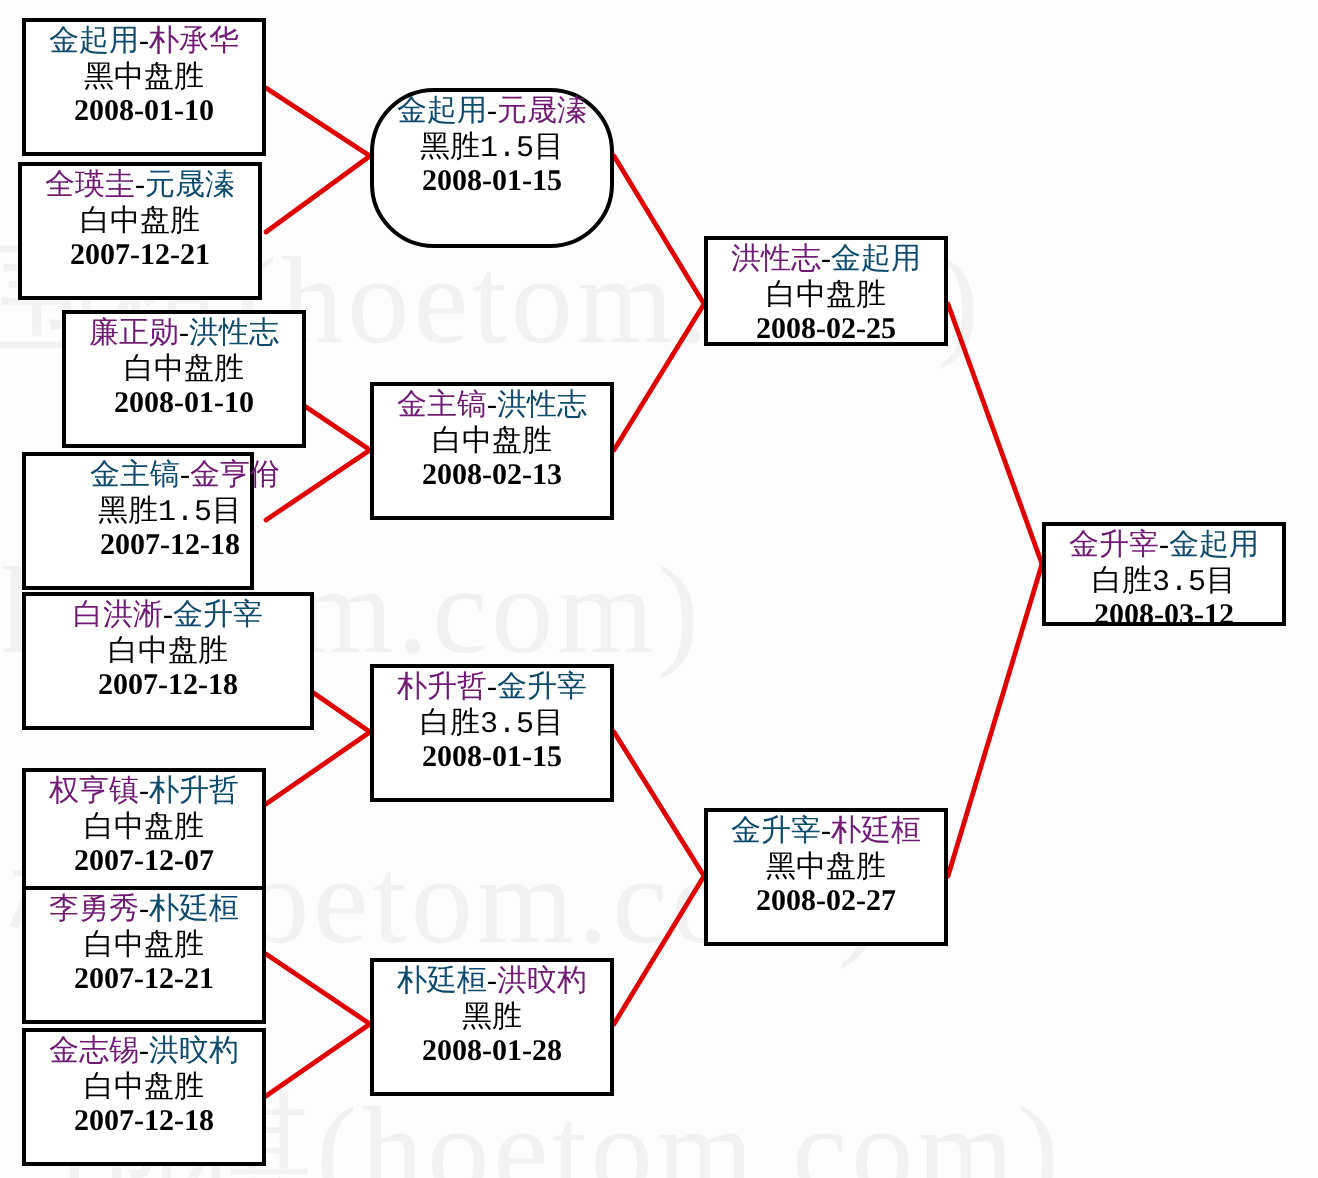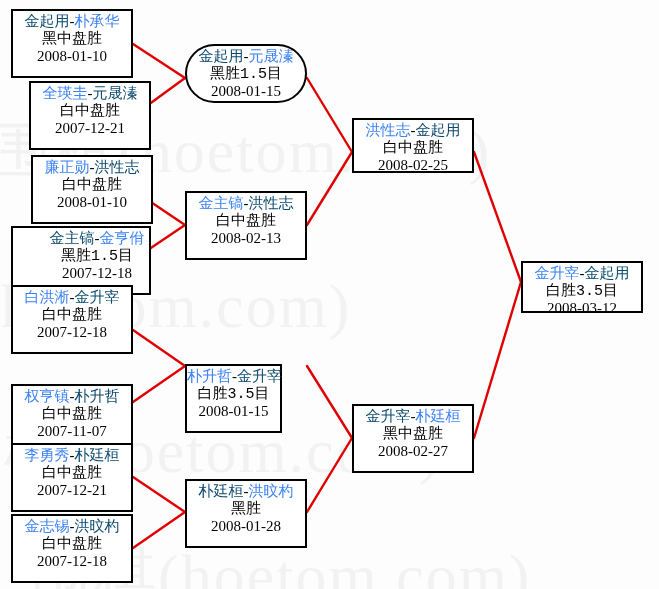--- a/index.html
+++ b/index.html
@@ -66,23 +66,24 @@
   .match .result {
     white-space: nowrap;
     font-size: 15px;
     font-family: Liberation Mono, monospace;
   }
   .match .date {
     white-space: nowrap;
     font-size: 15px;
     font-family: "Liberation Serif", "DejaVu Serif", serif;
     letter-spacing: 0px;
+    font-weight: bold;
   }
   .win { color: #0c4a6e; }
-  .lose { color: #3b82f6; }
+  .lose { color: #701a75; }
   .dash { color: #000000; }
 </style>
 </head>
 <body>
 
 <div id="bracket">
 
   <div id="watermark">
     <div class="wm-row r1">围棋(hoetom.com)</div>
     <div class="wm-row r2">围棋(hoetom.com)</div>
@@ -117,93 +118,93 @@
   </svg>
 
   <div class="match" style="left:11px;top:9px;width:122px;height:69px;">
     <div class="players">
       <span class="win">金起用</span><span class="dash">-</span><span class="lose">朴承华</span>
     </div>
     <div class="result">黑中盘胜</div>
     <div class="date">2008-01-10</div>
   </div>
 
-  <div class="match" style="left:29px;top:81px;width:122px;height:69px;">
+  <div class="match" style="left:9px;top:81px;width:122px;height:69px;">
     <div class="players">
       <span class="lose">全瑛圭</span><span class="dash">-</span><span class="win">元晟溱</span>
     </div>
     <div class="result">白中盘胜</div>
     <div class="date">2007-12-21</div>
   </div>
 
   <div class="match" style="left:11px;top:155px;width:122px;height:69px;margin-left:20px;">
     <div class="players">
       <span class="lose">廉正勋</span><span class="dash">-</span><span class="win">洪性志</span>
     </div>
     <div class="result">白中盘胜</div>
     <div class="date">2008-01-10</div>
   </div>
 
-  <div class="match" style="left:11px;top:226px;width:140px;height:69px;padding-left:32px;">
+  <div class="match" style="left:11px;top:226px;width:116px;height:69px;padding-left:32px;">
     <div class="players">
       <span class="win">金主镐</span><span class="dash">-</span><span class="lose">金亨佾</span>
     </div>
     <div class="result">黑胜1.5目</div>
     <div class="date">2007-12-18</div>
   </div>
 
-  <div class="match" style="left:11px;top:285px;width:122px;height:69px;">
+  <div class="match" style="left:11px;top:296px;width:146px;height:69px;">
     <div class="players">
       <span class="lose">白洪淅</span><span class="dash">-</span><span class="win">金升宰</span>
     </div>
     <div class="result">白中盘胜</div>
     <div class="date">2007-12-18</div>
   </div>
 
   <div class="match" style="left:11px;top:368px;width:122px;height:69px;margin-top:16px;">
     <div class="players">
       <span class="lose">权亨镇</span><span class="dash">-</span><span class="win">朴升哲</span>
     </div>
     <div class="result">白中盘胜</div>
-    <div class="date">2007-11-07</div>
+    <div class="date">2007-12-07</div>
   </div>
 
   <div class="match" style="left:11px;top:443px;width:122px;height:69px;">
     <div class="players">
       <span class="lose">李勇秀</span><span class="dash">-</span><span class="win">朴廷桓</span>
     </div>
     <div class="result">白中盘胜</div>
     <div class="date">2007-12-21</div>
   </div>
 
   <div class="match" style="left:11px;top:514px;width:122px;height:69px;">
     <div class="players">
       <span class="lose">金志锡</span><span class="dash">-</span><span class="win">洪旼杓</span>
     </div>
     <div class="result">白中盘胜</div>
     <div class="date">2007-12-18</div>
   </div>
 
-  <div class="match" style="left:185px;top:44px;width:122px;height:59px;border-radius:32px;">
+  <div class="match" style="left:185px;top:44px;width:122px;height:80px;border-radius:32px;">
     <div class="players">
       <span class="win">金起用</span><span class="dash">-</span><span class="lose">元晟溱</span>
     </div>
     <div class="result">黑胜1.5目</div>
     <div class="date">2008-01-15</div>
   </div>
 
   <div class="match" style="left:185px;top:191px;width:122px;height:69px;">
     <div class="players">
       <span class="lose">金主镐</span><span class="dash">-</span><span class="win">洪性志</span>
     </div>
     <div class="result">白中盘胜</div>
     <div class="date">2008-02-13</div>
   </div>
 
-  <div class="match" style="left:185px;top:332px;width:97px;height:69px;margin-top:32px;">
+  <div class="match" style="left:185px;top:332px;width:122px;height:69px;">
     <div class="players">
       <span class="lose">朴升哲</span><span class="dash">-</span><span class="win">金升宰</span>
     </div>
     <div class="result">白胜3.5目</div>
     <div class="date">2008-01-15</div>
   </div>
 
   <div class="match" style="left:185px;top:479px;width:122px;height:69px;">
     <div class="players">
       <span class="win">朴廷桓</span><span class="dash">-</span><span class="lose">洪旼杓</span>

